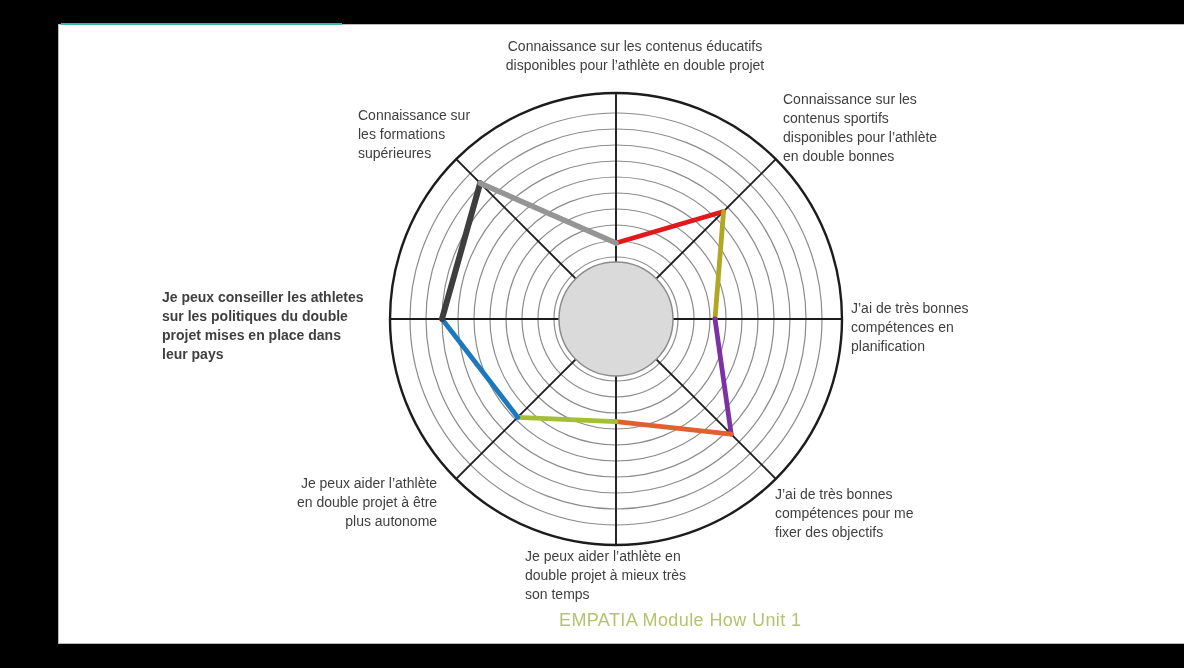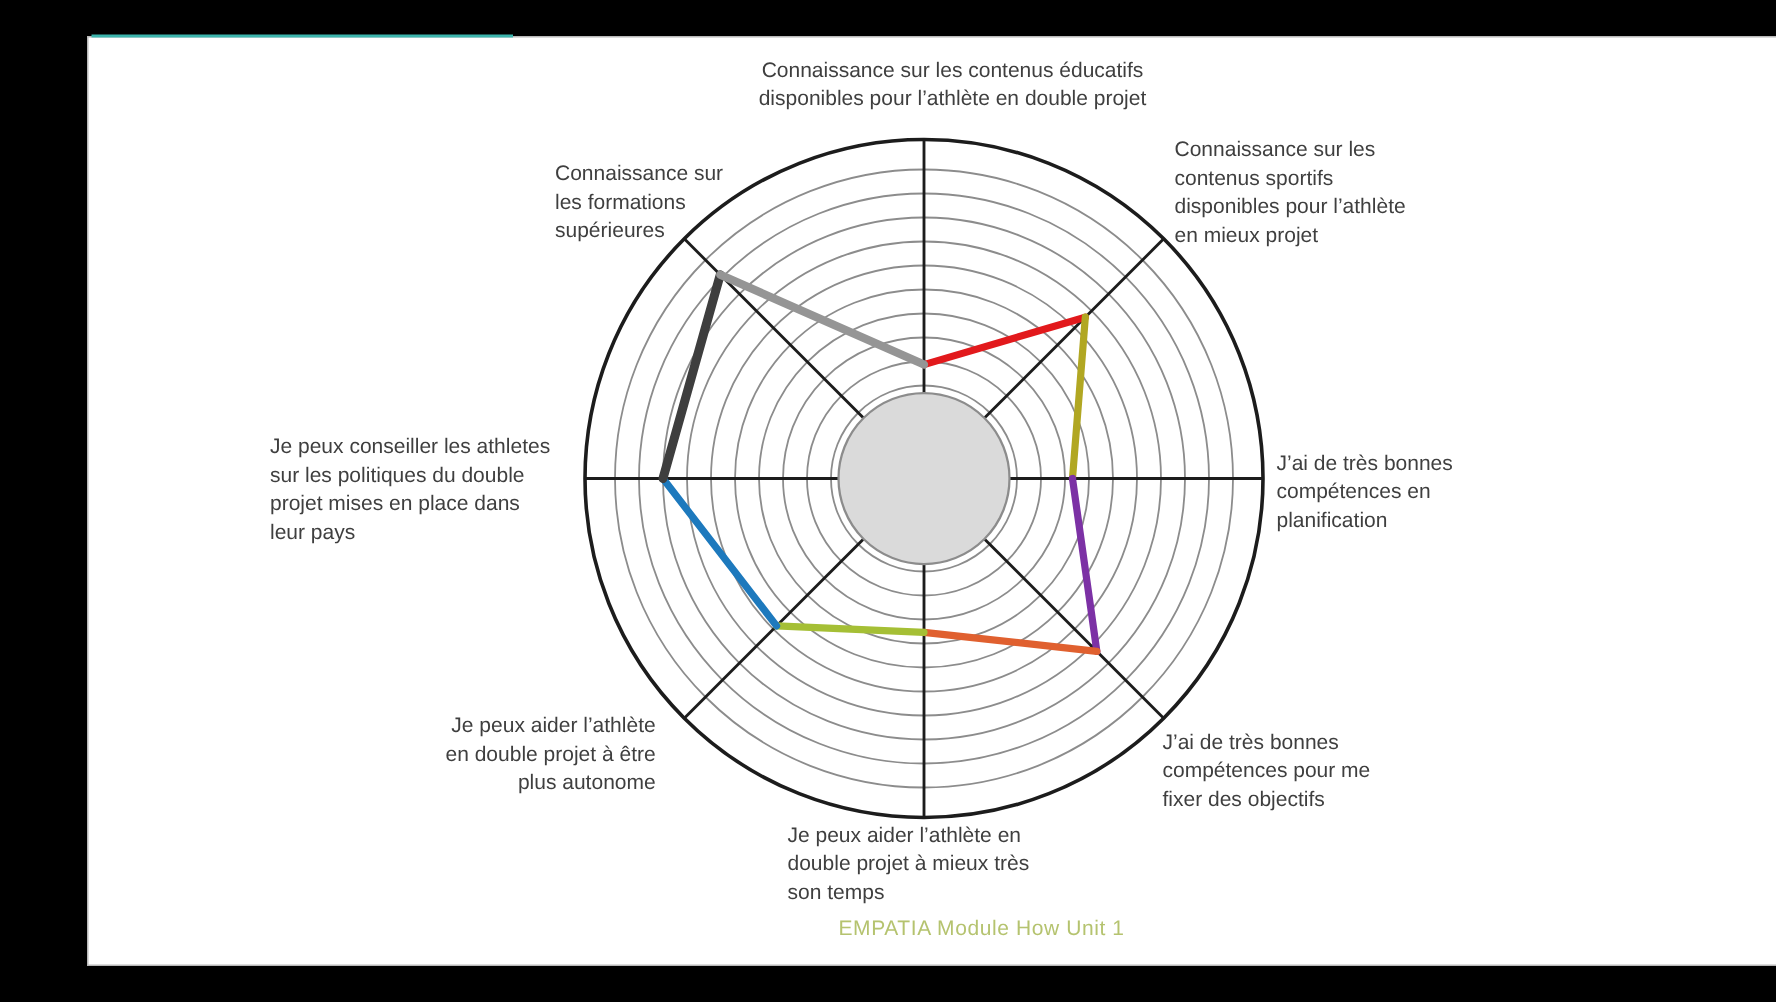--- a/index.html
+++ b/index.html
@@ -43,27 +43,27 @@
     line-height: 19px;
     color: #3f3f3f;
     white-space: pre-line;
   }
   .lbl-top    { left: 444px; top: 37px;  width: 310px; text-align: center; }
   .lbl-tr     { left: 747px; top: 90px; }
   .lbl-right  { left: 815px; top: 299px; }
   .lbl-br     { left: 739px; top: 485px; }
   .lbl-bottom { left: 489px; top: 547px; }
   .lbl-bl     { left: 261px; top: 474px; text-align: right; }
-  .lbl-left   { left: 144px; top: 288px; }
-  .lbl-tl     { left: 334px; top: 106px; }
+  .lbl-left   { left: 126px; top: 288px; font-weight: bold; }
+  .lbl-tl     { left: 322px; top: 106px; }
   .footer-caption {
     position: absolute;
     left: 523px;
     top: 610px;
-    font-size: 14px;
+    font-size: 18px;
     letter-spacing: 0.4px;
     color: #b5c36f;
   }
 </style>
 </head>
 <body>
 
 <div class="page">
   <div class="slide" style="background: rgb(255, 255, 255);"></div>
   <div class="accent-line" style="background: rgb(60, 181, 173);"></div>
@@ -97,21 +97,21 @@
       <line x1="481.71922848288176" y1="417.28077151711824" x2="405.98" y2="319" stroke="#1d79bd" stroke-width="4.8" stroke-linecap="round"></line>
       <line x1="405.98" y1="319" x2="444.1647873340643" y2="183.16478733406421" stroke="#3e3e3e" stroke-width="6" stroke-linecap="round"></line>
       <line x1="444.1647873340643" y1="183.16478733406421" x2="580" y2="243.064" stroke="#959595" stroke-width="5.5" stroke-linecap="round"></line>
     </svg>
 
   <div class="axis-label lbl-top">Connaissance sur les contenus éducatifs
 disponibles pour l’athlète en double projet</div>
   <div class="axis-label lbl-tr">Connaissance sur les
 contenus sportifs
 disponibles pour l’athlète
-en mieux projet</div>
+en double bonnes</div>
   <div class="axis-label lbl-right">J’ai de très bonnes
 compétences en
 planification</div>
   <div class="axis-label lbl-br">J’ai de très bonnes
 compétences pour me
 fixer des objectifs</div>
   <div class="axis-label lbl-bottom">Je peux aider l’athlète en
 double projet à mieux très
 son temps</div>
   <div class="axis-label lbl-bl">Je peux aider l’athlète

